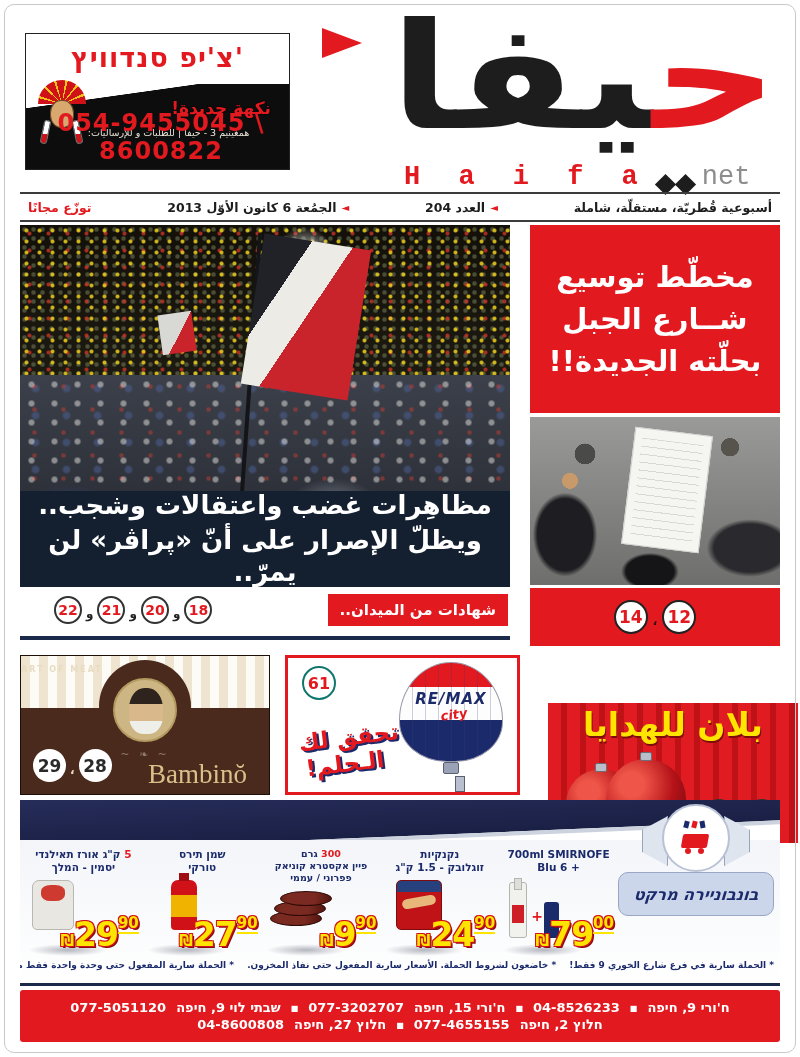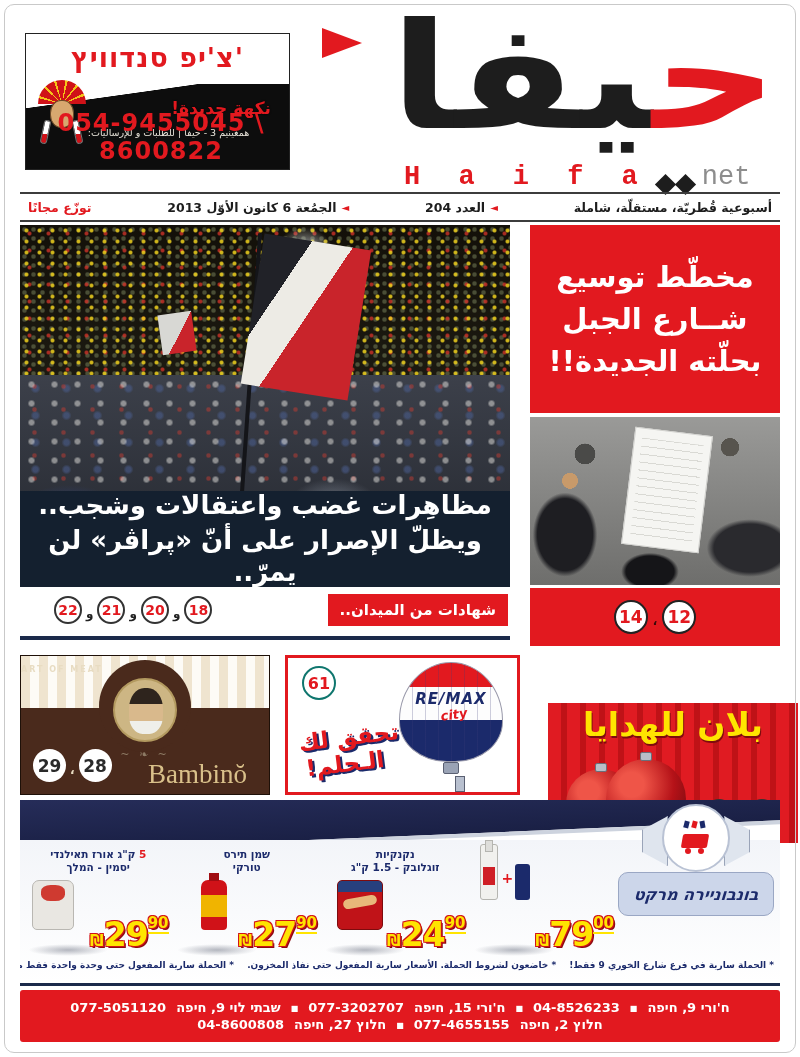--- a/index.html
+++ b/index.html
@@ -340,34 +340,53 @@
           <span>שמן תירס</span><br>
           <span>טורקי</span>
         </div>
         <div class="p-shadow"></div>
         <div class="p-art art-oil" style="left:28px">
             <i></i>
           </div>
         <div class="price"><span class="shek">₪</span><span class="int">27</span><span class="cents">90</span></div>
       </div>
 
+      <div class="product">
+        <div class="p-label" style="font-size:9.5px">
+          <span class="rednum">300</span>
+          <span>גרם</span><br>
+          <span>פיין אקסטרא קוניאק</span><br>
+          <span>פפרוני / עממי</span>
+        </div>
+        <div class="p-shadow"></div>
+        <div class="p-art art-pep">
+            <i class="s1"></i>
+            <i class="s2"></i>
+            <i class="s3"></i>
+          </div>
+        <div class="price"><span class="shek">₪</span><span class="int">9</span><span class="cents">90</span></div>
+      </div>
 
       <div class="product">
         <div class="p-label">
           <span>נקנקיות</span><br>
           <span>זוגלובק - 1.5 ק"ג</span>
         </div>
         <div class="p-shadow"></div>
         <div class="p-art art-saus" style="left:16px">
             <i></i>
           </div>
         <div class="price"><span class="shek">₪</span><span class="int">24</span><span class="cents">90</span></div>
       </div>
 
       <div class="product">
+        <div class="p-label">
+          <span dir="ltr">700ml SMIRNOFE</span><br>
+          <span dir="ltr">Blu 6 +</span>
+        </div>
         <div class="p-shadow"></div>
         <div class="p-art art-vodka">
           <span class="bottle">
               <i></i>
             </span>
           <span class="neck"></span>
           <span class="plus">+</span>
           <span class="can"></span>
         </div>
         <div class="price"><span class="shek">₪</span><span class="int">79</span><span class="cents">00</span></div>

